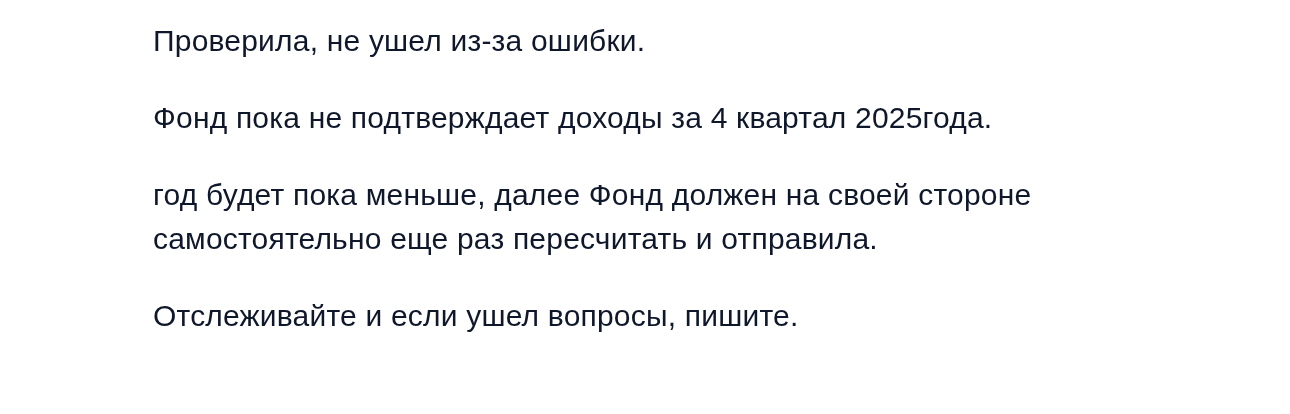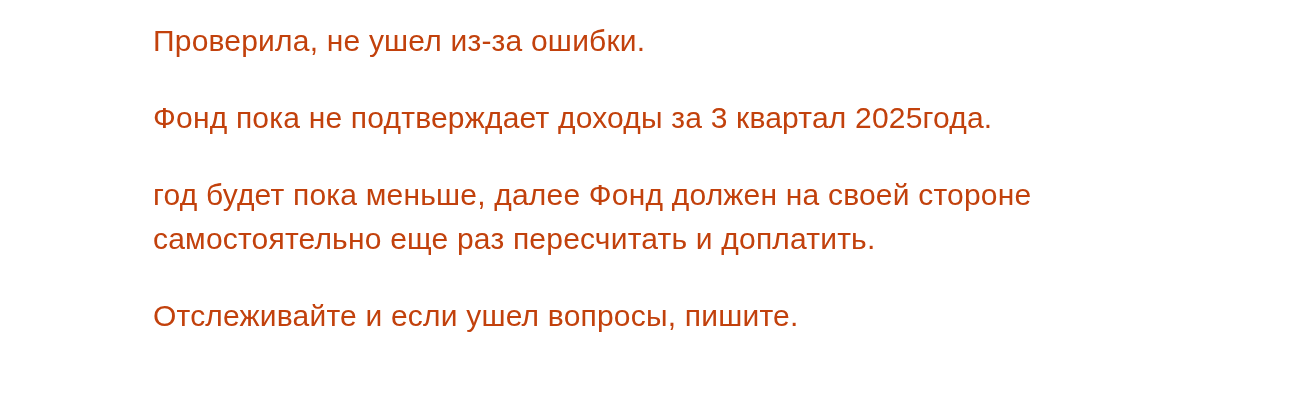--- a/index.html
+++ b/index.html
@@ -8,21 +8,21 @@
     background: #ffffff;
   }
   body {
     width: 1290px;
     height: 414px;
     overflow: hidden;
     font-family: "Liberation Sans", sans-serif;
   }
   .message {
     padding: 19px 80px 0 153px;
-    color: #c2410c;
+    color: #0f172a;
     font-size: 30px;
     line-height: 44px;
     letter-spacing: 0.2px;
   }
   .paragraph {
     margin: 0 0 33px 0;
   }
   .text-line {
     white-space: nowrap;
   }
@@ -30,25 +30,25 @@
 </head>
 <body>
 
 <div class="message">
 
   <div class="paragraph">
     <div class="text-line">Проверила, не ушел из-за ошибки.</div>
   </div>
 
   <div class="paragraph">
-    <div class="text-line">Фонд пока не подтверждает доходы за 3 квартал 2025года.</div>
+    <div class="text-line">Фонд пока не подтверждает доходы за 4 квартал 2025года.</div>
   </div>
 
   <div class="paragraph">
     <div class="text-line">год будет пока меньше, далее Фонд должен на своей стороне</div>
-    <div class="text-line">самостоятельно еще раз пересчитать и доплатить.</div>
+    <div class="text-line">самостоятельно еще раз пересчитать и отправила.</div>
   </div>
 
   <div class="paragraph">
     <div class="text-line">Отслеживайте и если ушел вопросы, пишите.</div>
   </div>
 
 </div>
 
 </body></html>

